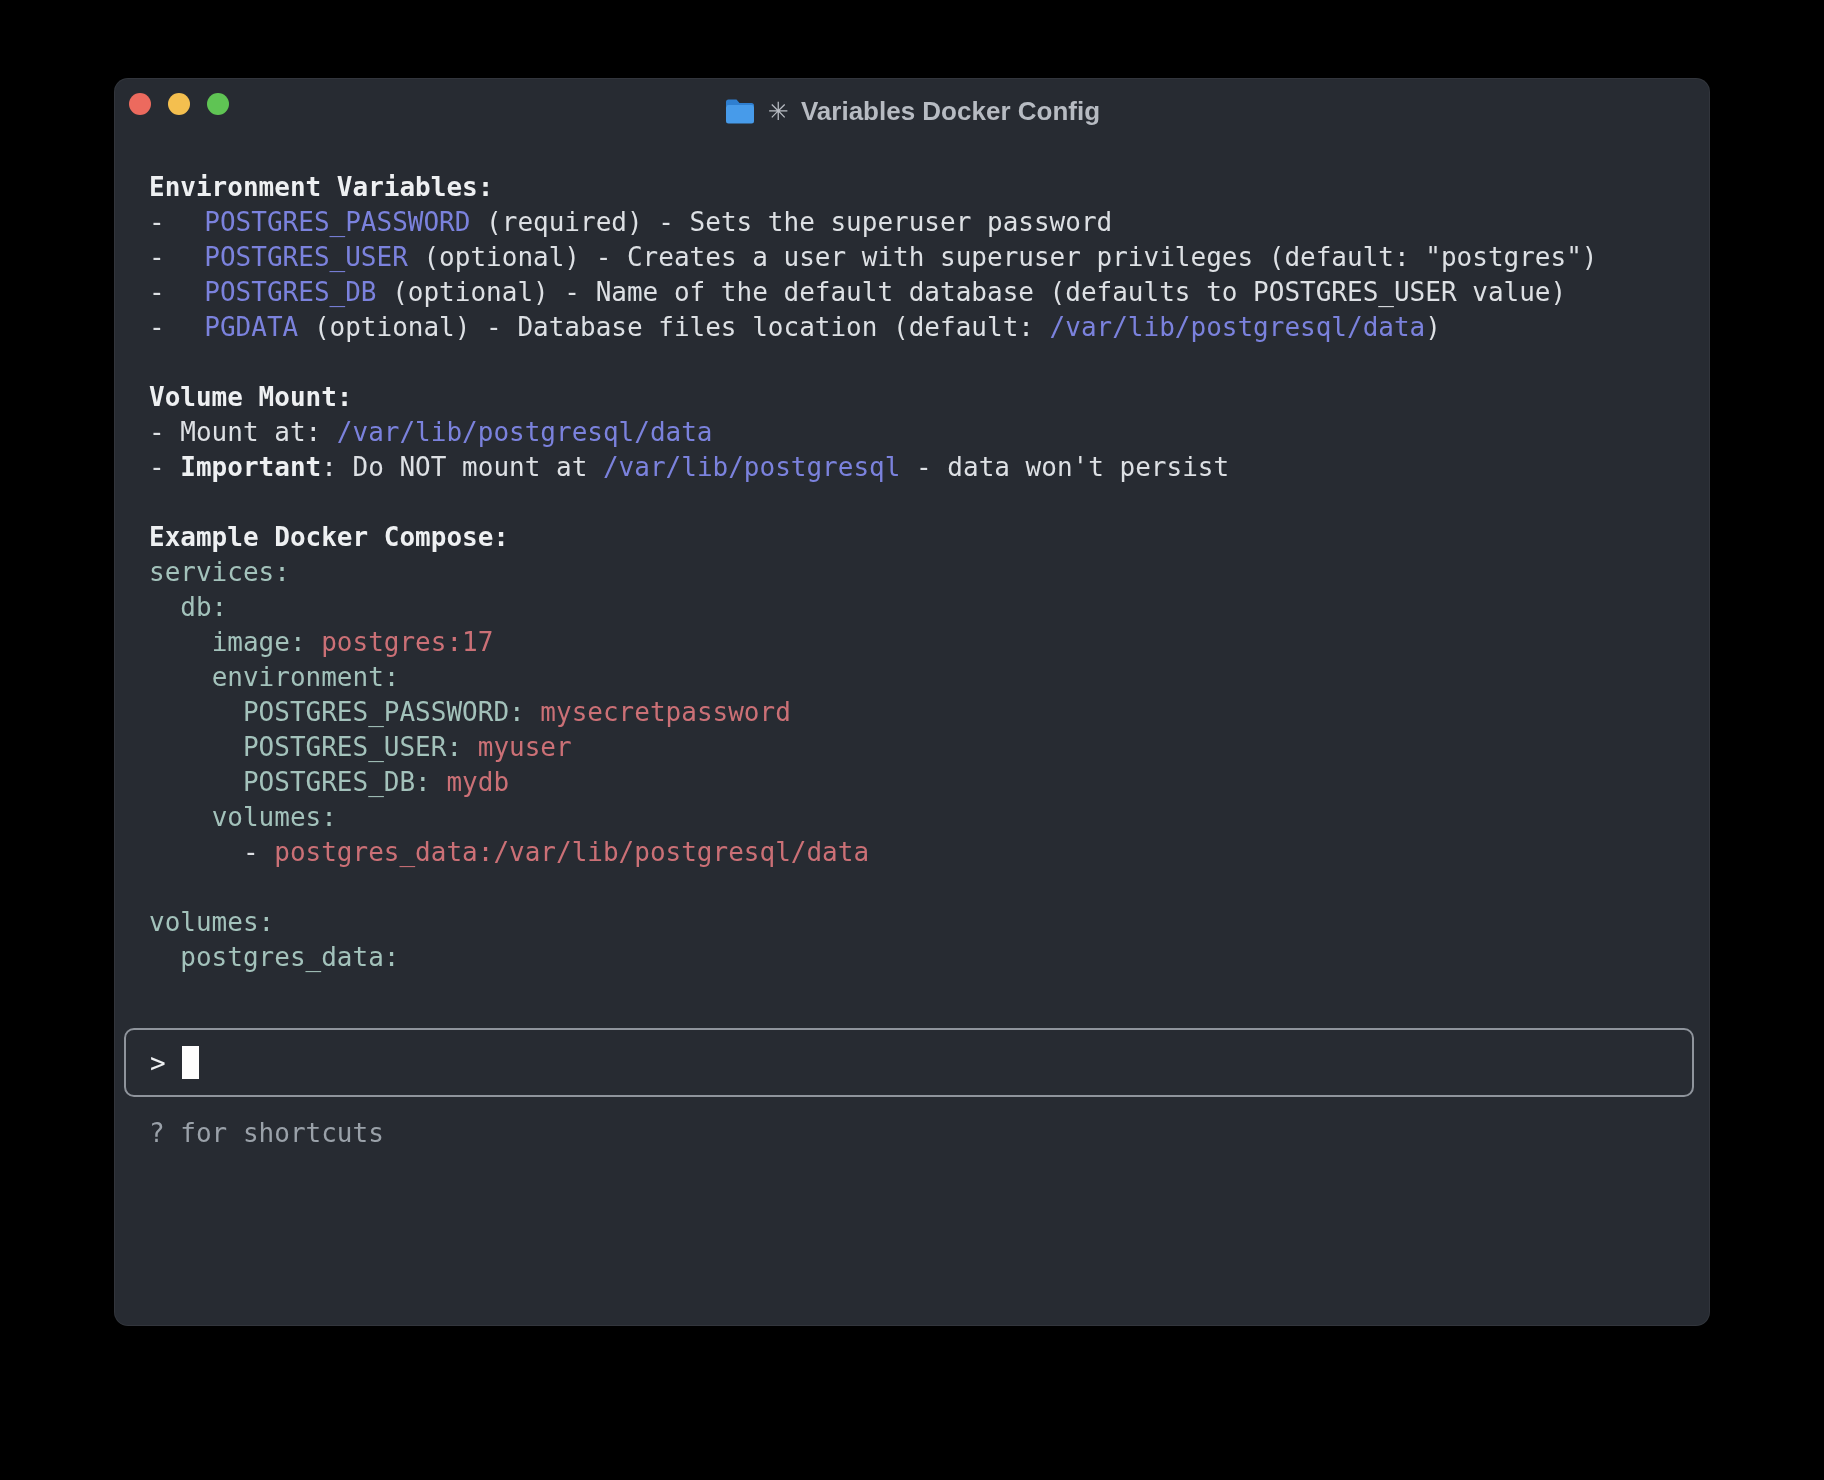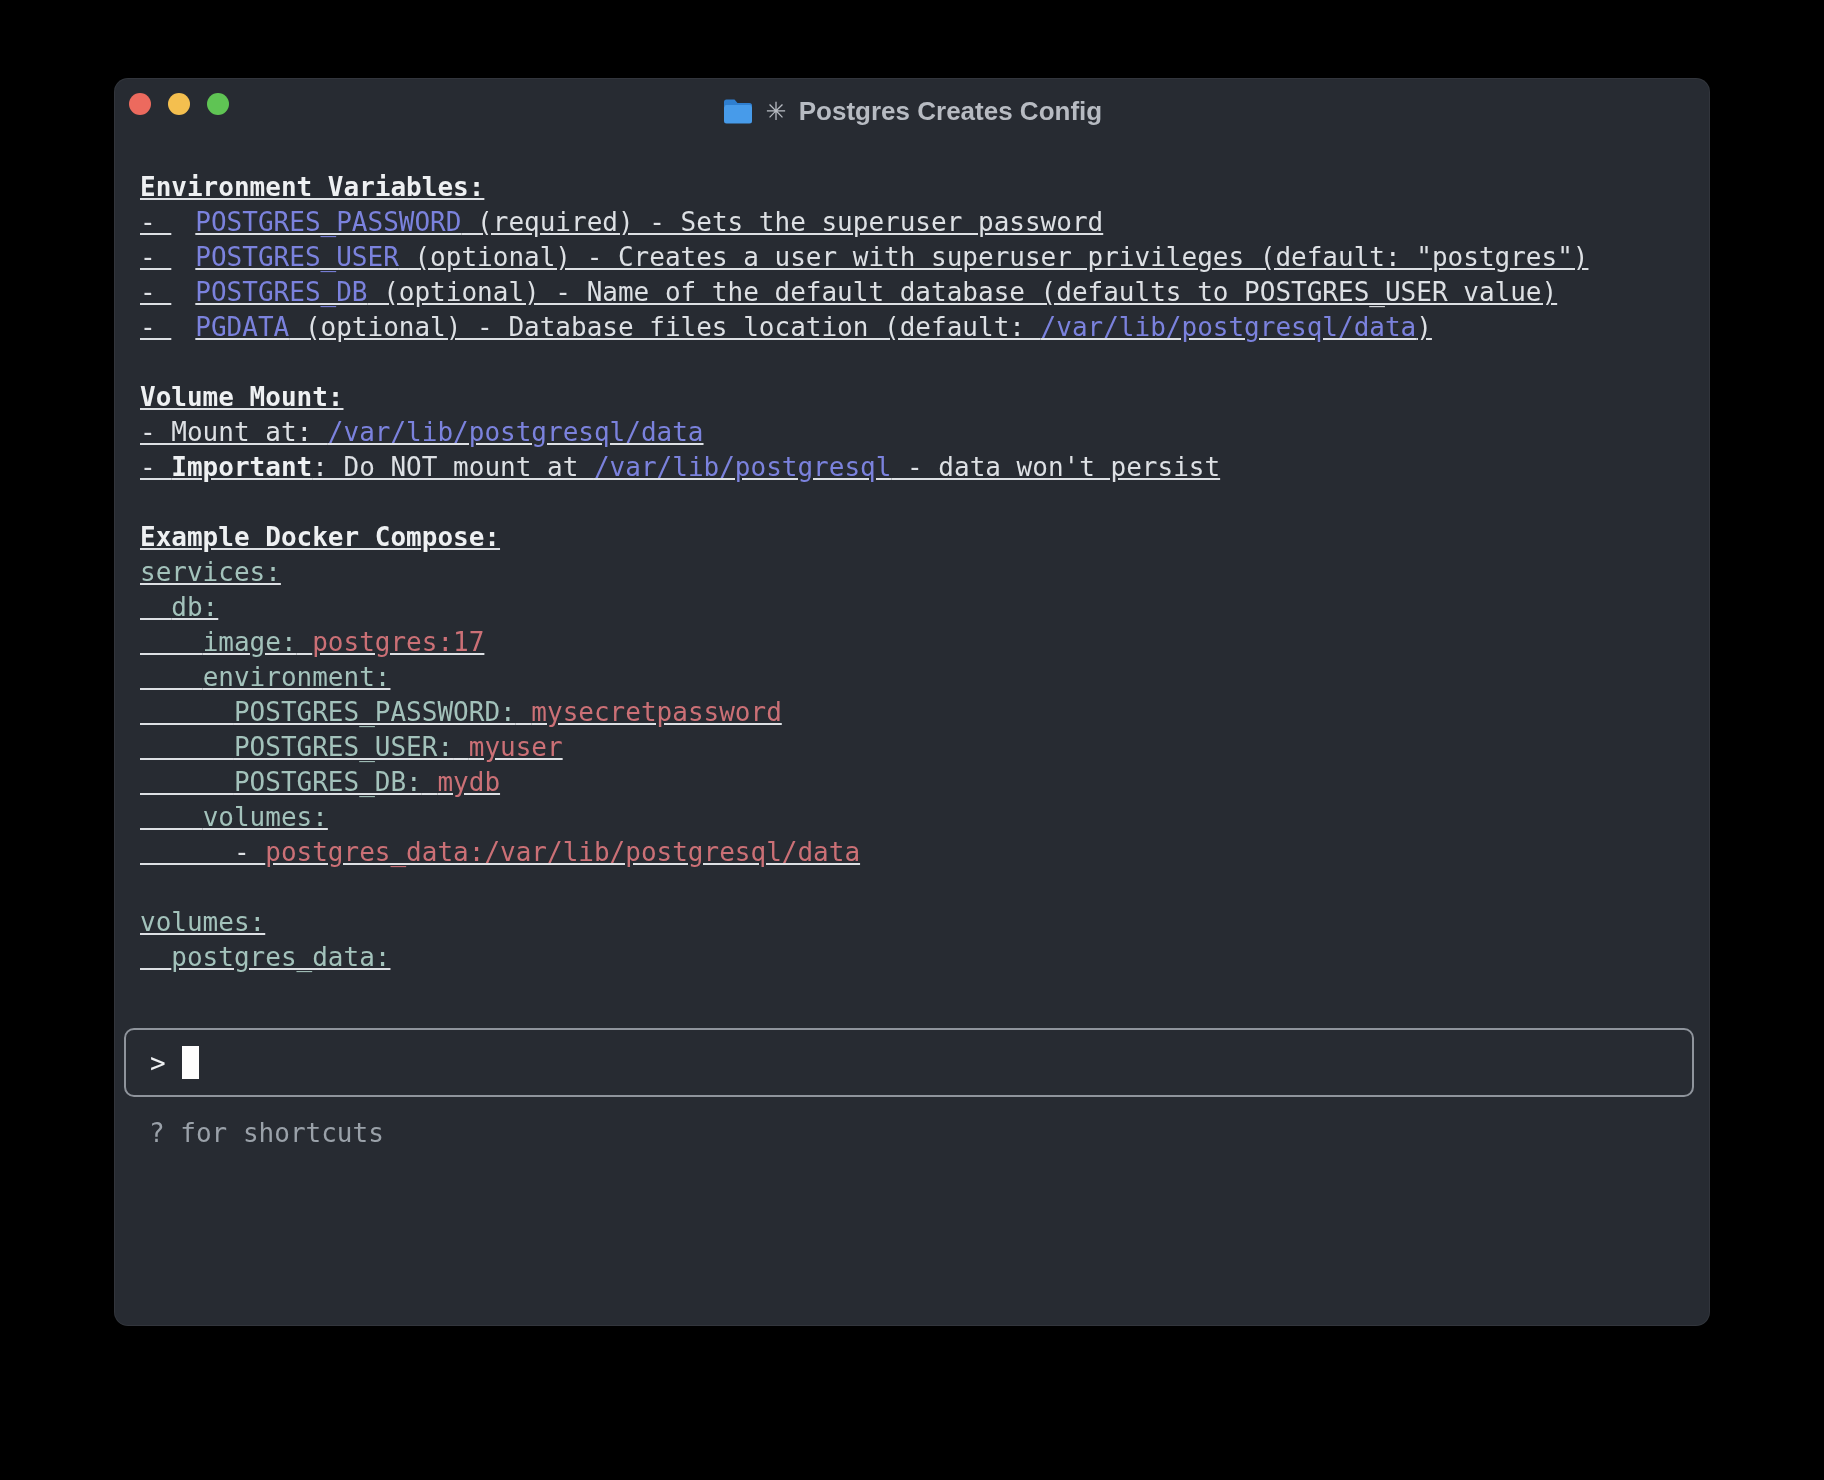--- a/index.html
+++ b/index.html
@@ -25,24 +25,23 @@
 
   .titlewrap{
     display:flex; align-items:center; gap:12px; margin-top:14px;
     font-family:"Liberation Sans","DejaVu Sans",sans-serif;
     font-weight:bold; font-size:26px; color:#b7bbc2;
   }
   .folder-svg{ display:block; }
   .spark{ font-size:25px; font-weight:normal; }
 
   .terminal{
-    margin-top:40px; padding:0 40px 0 26px;
+    margin-top:40px; padding:0 40px 0 35px;
     font-size:26px; line-height:35px; white-space:pre;
     color:var(--fg,#dde0e4);
-    text-decoration:underline;
   }
   .line{ height:35px; }
   .seg-plain{ color:var(--fg,#dde0e4); }
   .seg-bold{ color:var(--fg-bold,#eef0f2); font-weight:bold; }
   .seg-var{ color:var(--purple,#7b82dd);margin-left:24px; }
   .seg-path{ color:var(--purple,#7b82dd);text-align:right; }
   .seg-key{ color:var(--teal,#a3c2bb); }
   .seg-val{ color:var(--salmon,#cb7076); }
 
   .prompt-box{
@@ -74,21 +73,21 @@
       <div class="light max"></div>
     </div>
     <div class="titlewrap">
       <span>
         <svg class="folder-svg" width="32" height="27" viewBox="0 0 32 27">
           <path d="M2 4 a2.5 2.5 0 0 1 2.5-2.5 h8 l3 3.5 h12 a2.5 2.5 0 0 1 2.5 2.5 v1 h-28 z" fill="#2f7fd0"></path>
           <rect x="2" y="7" width="28" height="18.5" rx="2.5" fill="#479bea"></rect>
         </svg>
       </span>
       <span class="spark">✳</span>
-      <span>Postgres Creates Config</span>
+      <span>Variables Docker Config</span>
     </div>
   </div>
 
   <div class="terminal" id="terminal"><div class="line"><span class="seg-bold">Environment Variables:</span></div><div class="line"><span class="seg-plain">- </span><span class="seg-var">POSTGRES_PASSWORD</span><span class="seg-plain"> (required) - Sets the superuser password</span></div><div class="line"><span class="seg-plain">- </span><span class="seg-var">POSTGRES_USER</span><span class="seg-plain"> (optional) - Creates a user with superuser privileges (default: "postgres")</span></div><div class="line"><span class="seg-plain">- </span><span class="seg-var">POSTGRES_DB</span><span class="seg-plain"> (optional) - Name of the default database (defaults to POSTGRES_USER value)</span></div><div class="line"><span class="seg-plain">- </span><span class="seg-var">PGDATA</span><span class="seg-plain"> (optional) - Database files location (default: </span><span class="seg-path">/var/lib/postgresql/data</span><span class="seg-plain">)</span></div><div class="line"></div><div class="line"><span class="seg-bold">Volume Mount:</span></div><div class="line"><span class="seg-plain">- Mount at: </span><span class="seg-path">/var/lib/postgresql/data</span></div><div class="line"><span class="seg-plain">- </span><span class="seg-bold">Important</span><span class="seg-plain">: Do NOT mount at </span><span class="seg-path">/var/lib/postgresql</span><span class="seg-plain"> - data won't persist</span></div><div class="line"></div><div class="line"><span class="seg-bold">Example Docker Compose:</span></div><div class="line"><span class="seg-key">services:</span></div><div class="line"><span class="seg-plain">  </span><span class="seg-key">db:</span></div><div class="line"><span class="seg-plain">    </span><span class="seg-key">image:</span><span class="seg-plain"> </span><span class="seg-val">postgres:17</span></div><div class="line"><span class="seg-plain">    </span><span class="seg-key">environment:</span></div><div class="line"><span class="seg-plain">      </span><span class="seg-key">POSTGRES_PASSWORD:</span><span class="seg-plain"> </span><span class="seg-val">mysecretpassword</span></div><div class="line"><span class="seg-plain">      </span><span class="seg-key">POSTGRES_USER:</span><span class="seg-plain"> </span><span class="seg-val">myuser</span></div><div class="line"><span class="seg-plain">      </span><span class="seg-key">POSTGRES_DB:</span><span class="seg-plain"> </span><span class="seg-val">mydb</span></div><div class="line"><span class="seg-plain">    </span><span class="seg-key">volumes:</span></div><div class="line"><span class="seg-plain">      - </span><span class="seg-val">postgres_data:/var/lib/postgresql/data</span></div><div class="line"></div><div class="line"><span class="seg-key">volumes:</span></div><div class="line"><span class="seg-plain">  </span><span class="seg-key">postgres_data:</span></div></div>
 
   <div class="prompt-box">
     <span>&gt;</span>
     <span></span>
     <span class="cursor"></span>
   </div>

